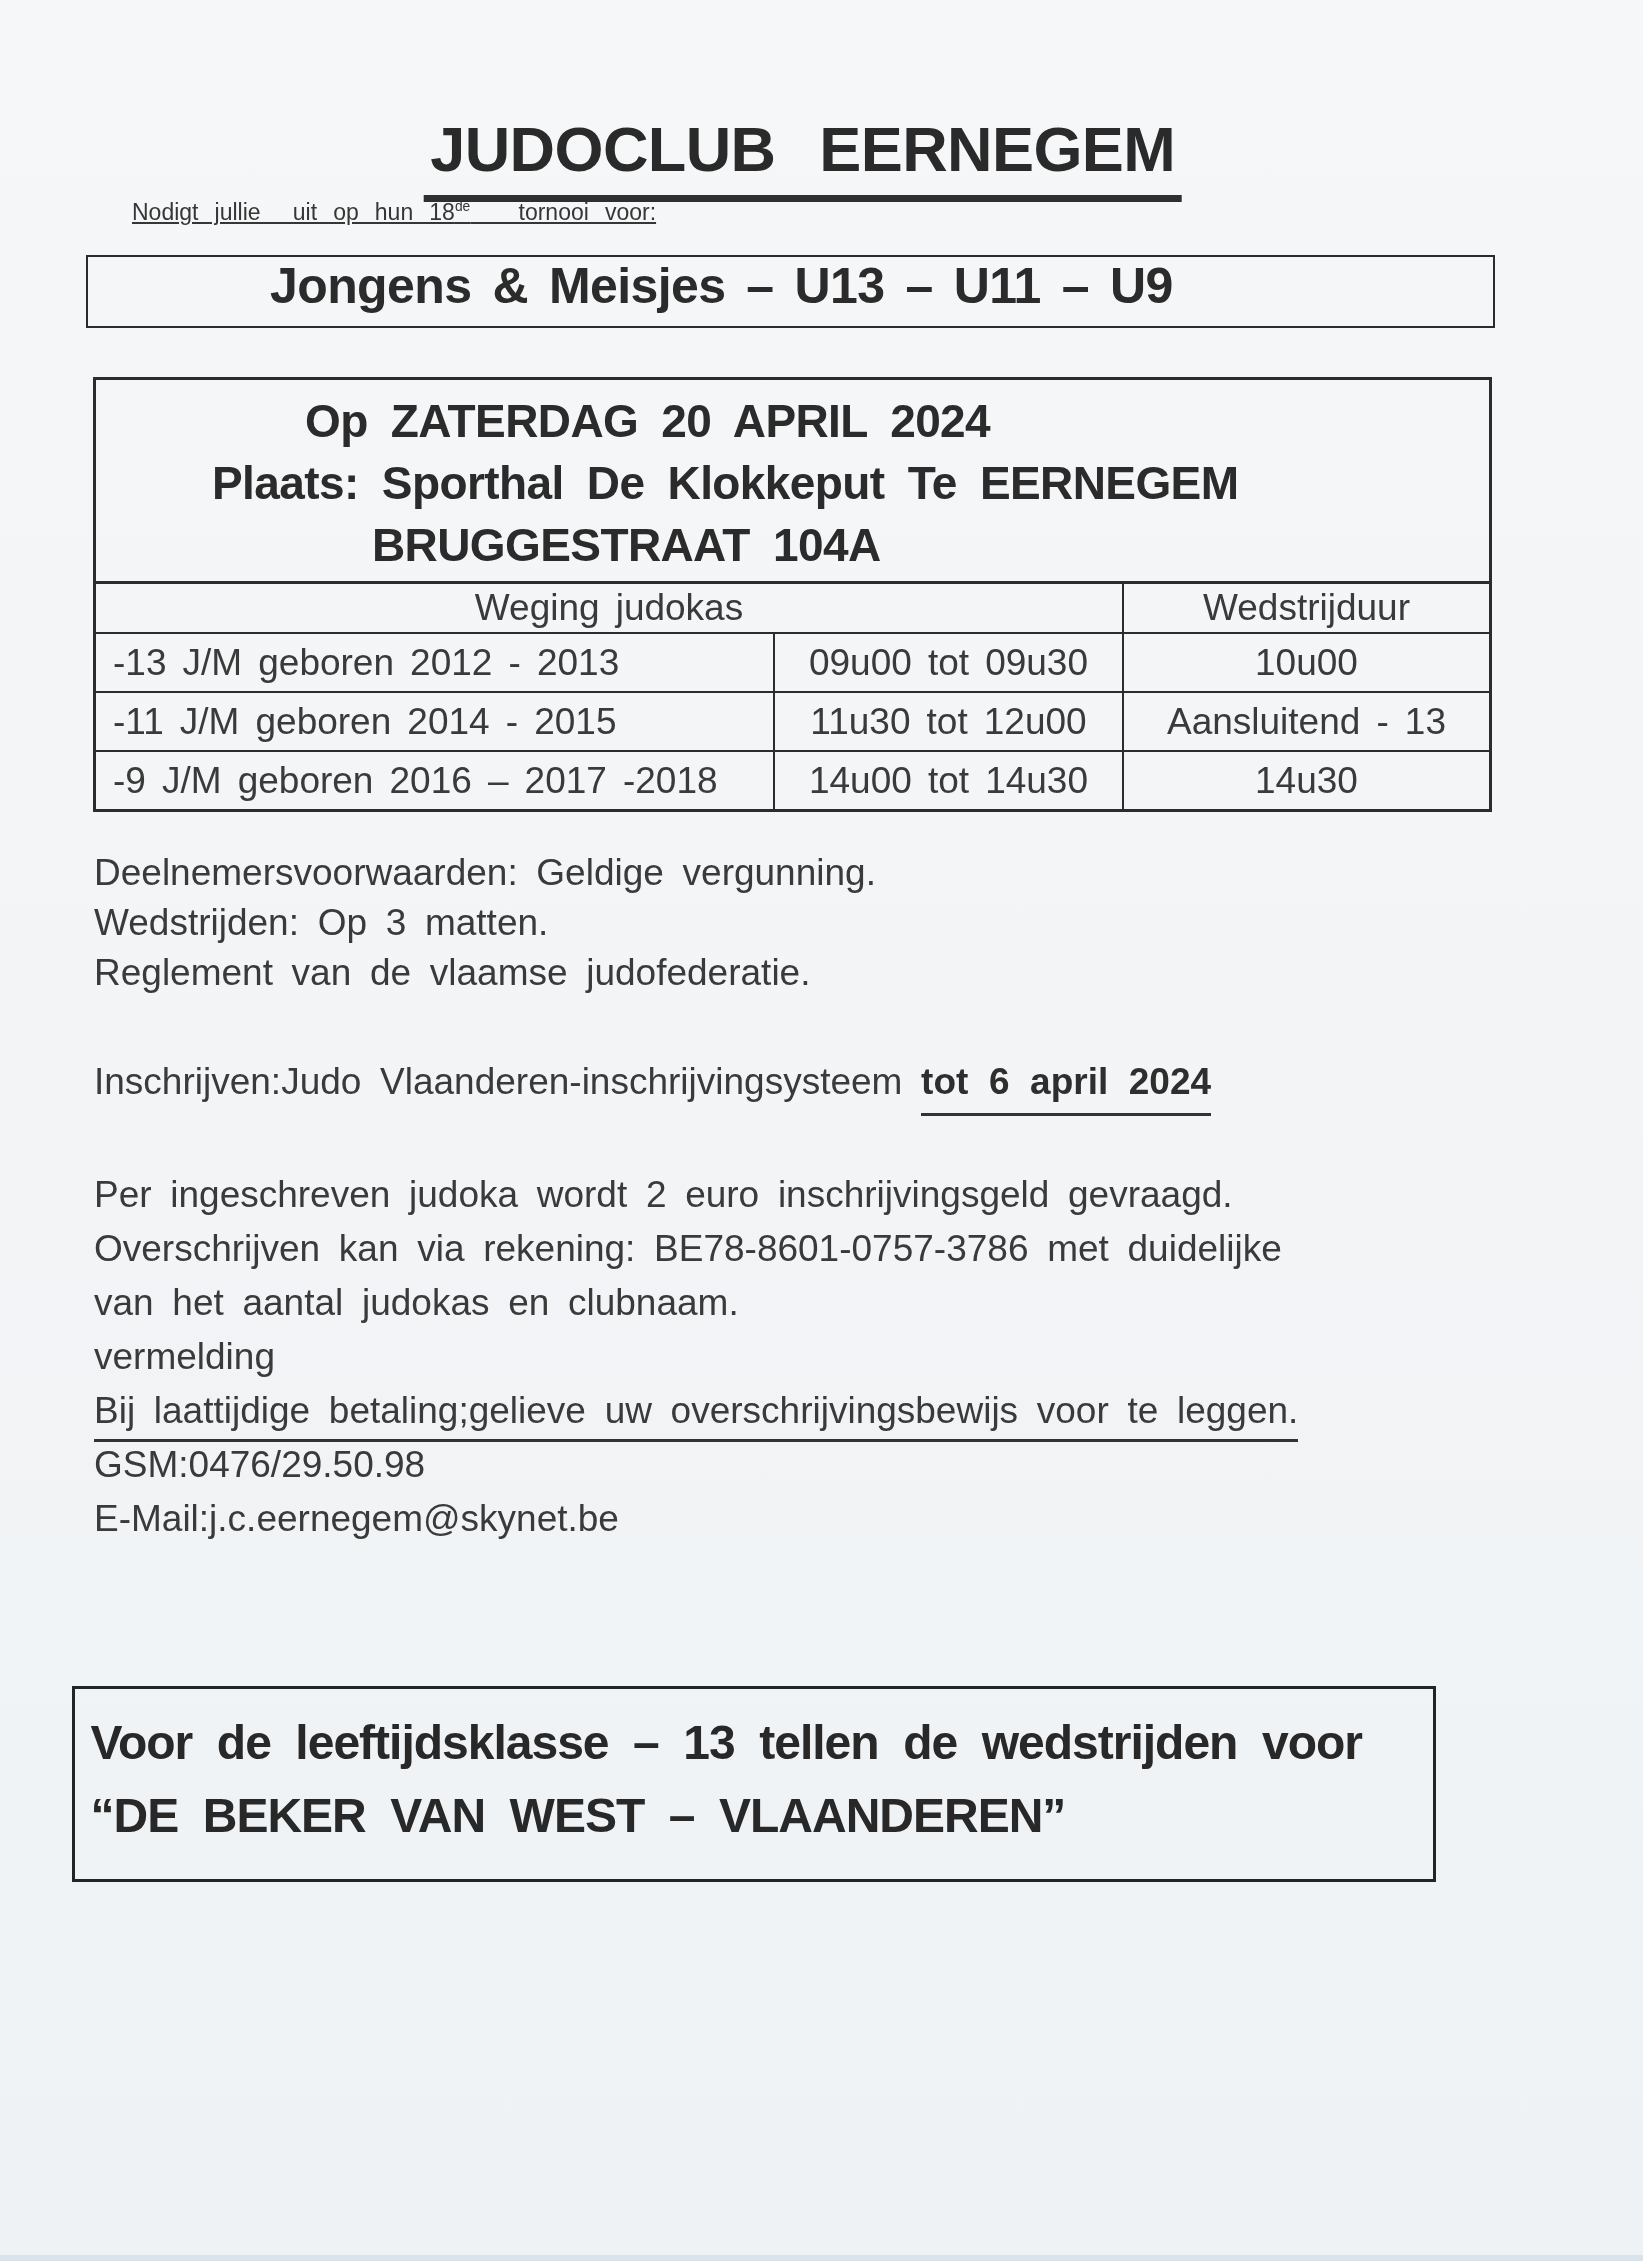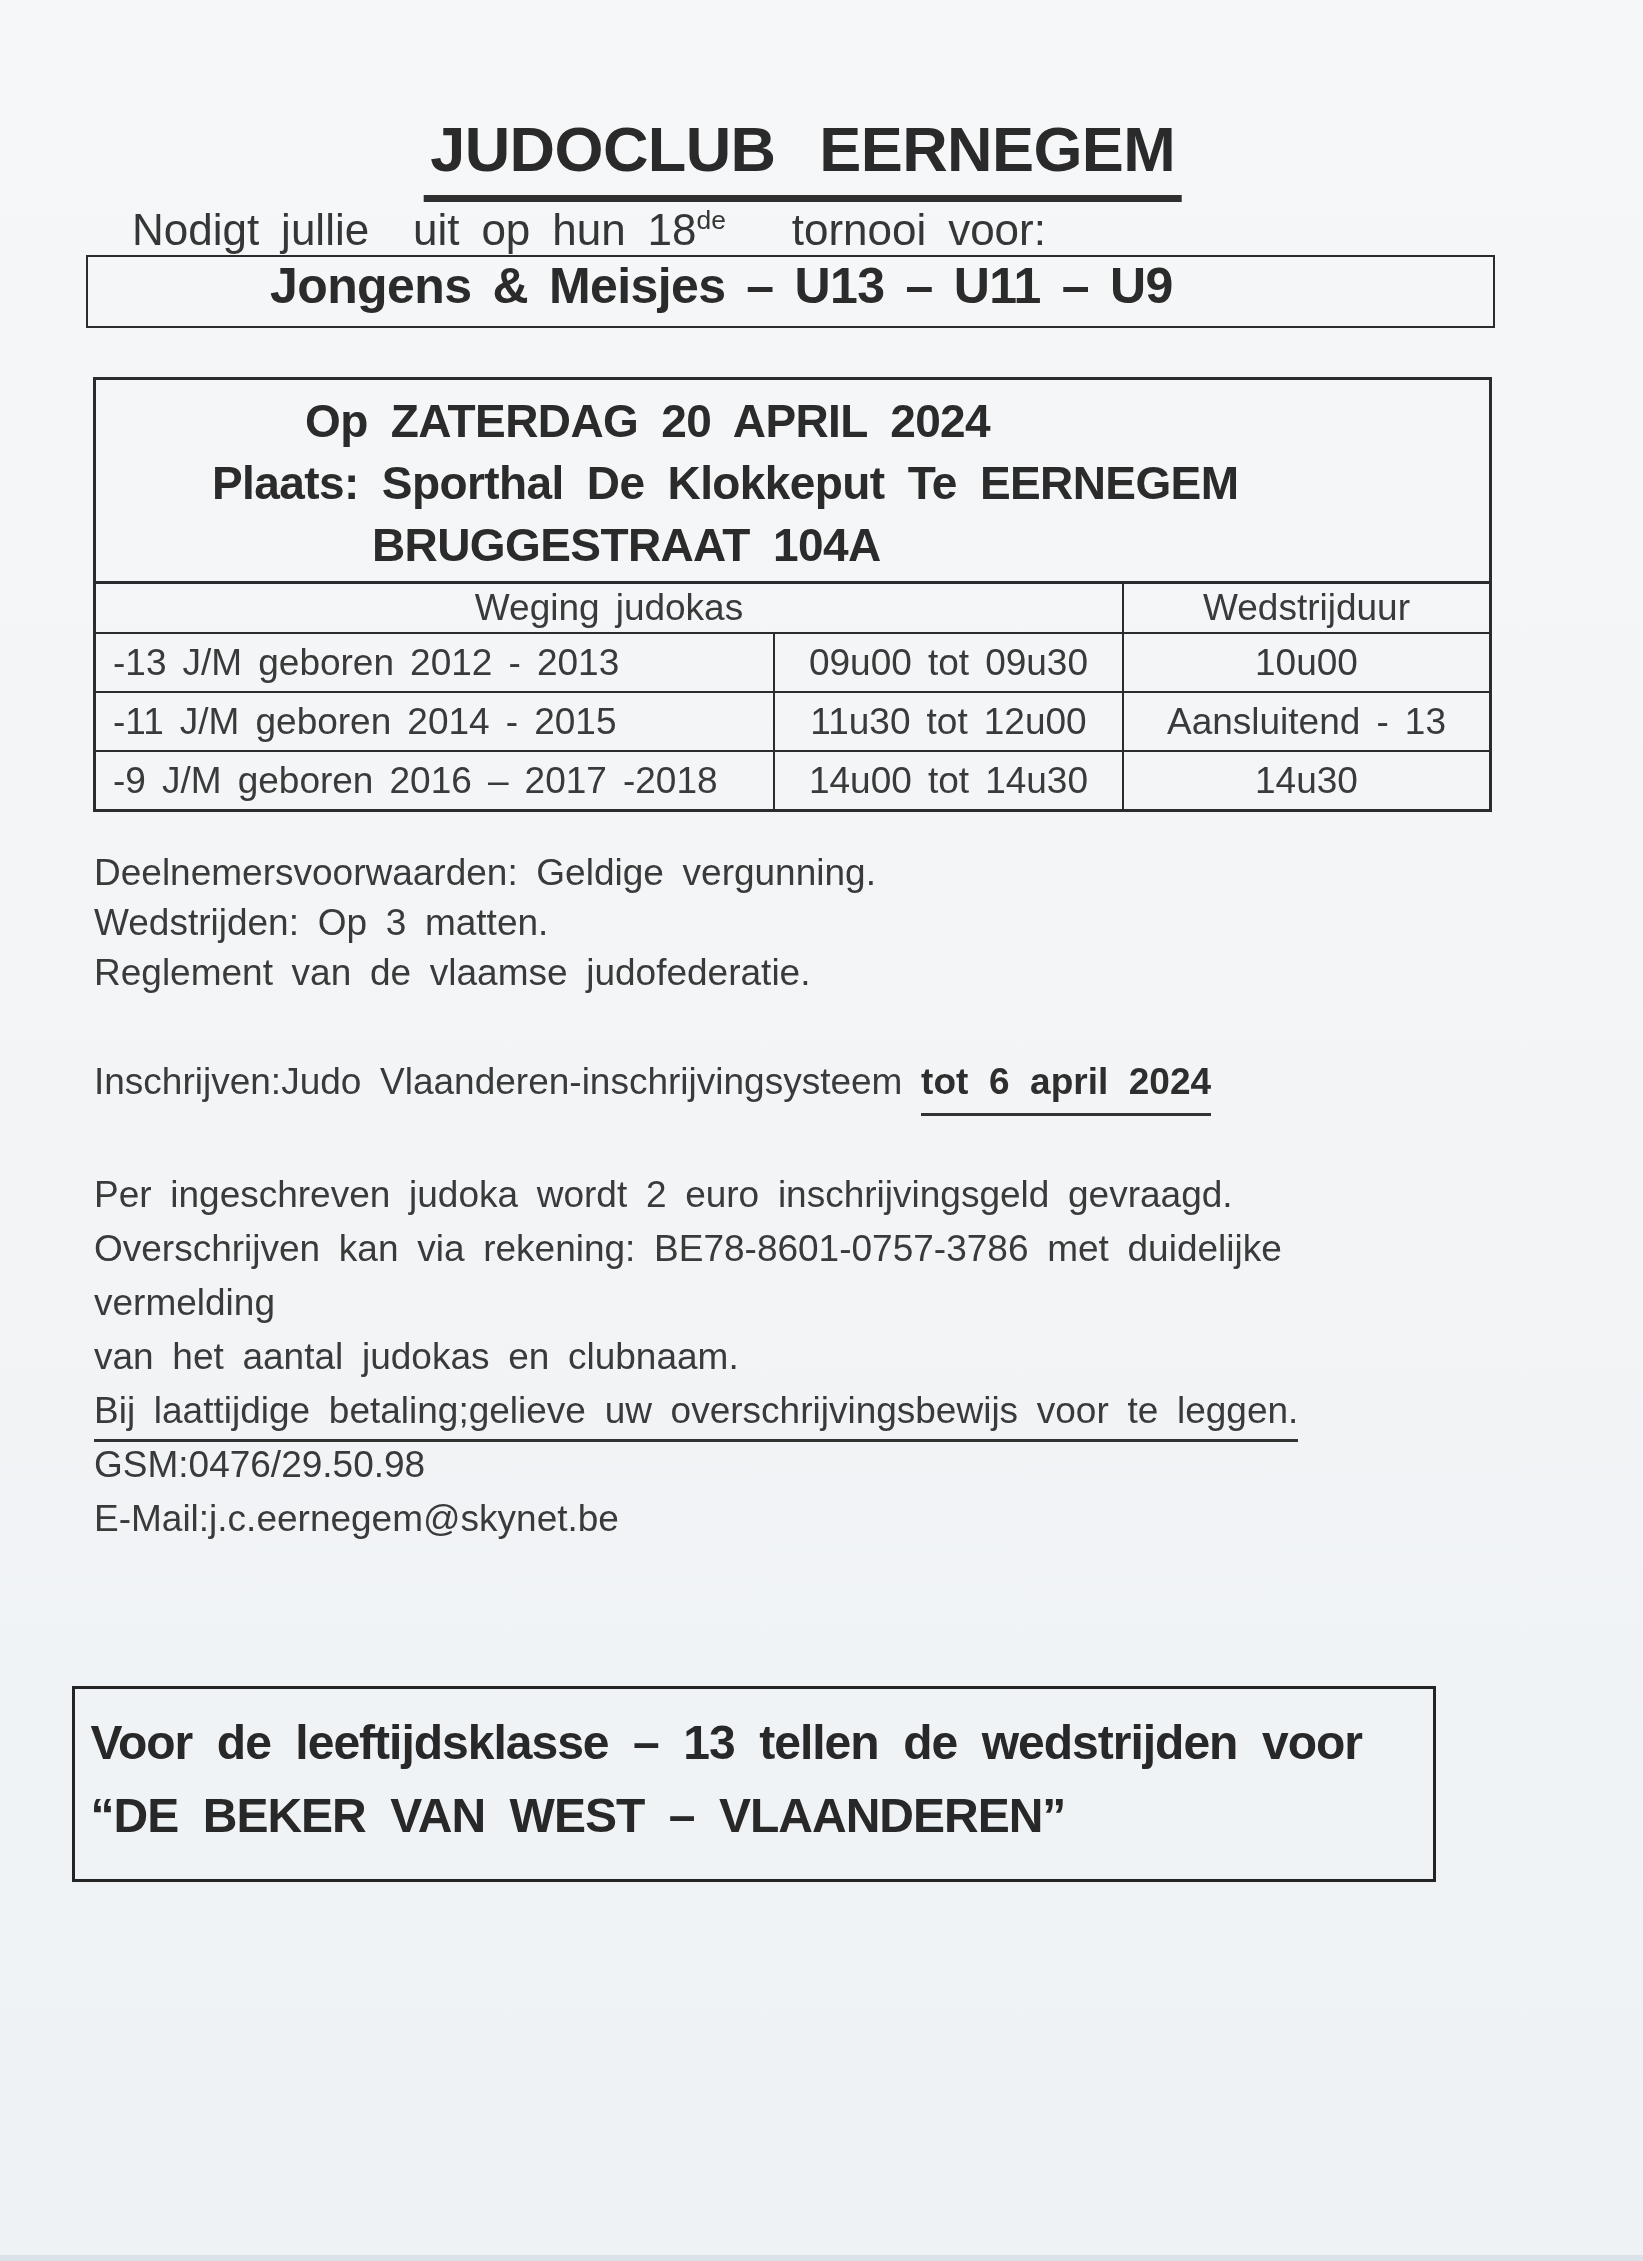--- a/index.html
+++ b/index.html
@@ -18,21 +18,21 @@
 
   
   .title-wrap { position:absolute; top:113px; left:0; width:100%; text-align:center; transform:translateX(-19.3px); }
   .title {
     display:inline-block; font-size:63px; font-weight:700; color:#2a2a2a;
     letter-spacing:-0.6px; word-spacing:27px;
     border-bottom:7px solid #2f2f2f; padding:0 6.4px 10.3px 6.4px;
   }
 
   
-  .invite { position:absolute; top:205px; left:132px; font-size:44px; color:#363636; word-spacing:9.7px; white-space:pre-wrap; }
+  .invite { position:absolute; top:199px; left:132px; font-size:23px; color:#363636; word-spacing:9.7px; white-space:pre-wrap;text-decoration:underline; }
   .invite sup { font-size:0.60em; }
 
   
   .box-cat {
     position:absolute; top:255px; left:86px; width:1409px; height:73px;
     border:2.6px solid #2c2c2c; display:flex; box-sizing:border-box;
   }
   .box-cat .txt {
     font-size:50px; font-weight:700; color:#2b2b2b;
     padding-left:182px; letter-spacing:-0.6px; word-spacing:7.7px; white-space:nowrap;
@@ -133,22 +133,22 @@
 
   <div class="body-text">
     <div class="cond">Deelnemersvoorwaarden: Geldige vergunning.</div>
     <div class="cond">Wedstrijden: Op 3 matten.</div>
     <div class="cond">Reglement van de vlaamse judofederatie.</div>
 
     <div class="inschr"><span>Inschrijven:Judo Vlaanderen-inschrijvingsysteem </span><span class="em">tot 6 april 2024</span></div>
 
     <div class="pay pay-first">Per ingeschreven judoka wordt 2 euro inschrijvingsgeld gevraagd.</div>
     <div class="pay">Overschrijven kan via rekening: BE78-8601-0757-3786 met duidelijke</div>
+    <div class="pay">van het aantal judokas en clubnaam.</div>
     <div class="pay">vermelding</div>
-    <div class="pay">van het aantal judokas en clubnaam.</div>
     <div class="pay warn"><span>Bij laattijdige betaling;gelieve uw overschrijvingsbewijs voor te leggen.</span></div>
     <div class="pay">GSM:0476/29.50.98</div>
     <div class="pay">E-Mail:j.c.eernegem@skynet.be</div>
   </div>
 
   <div class="box-footer">
     <div class="fl">Voor de leeftijdsklasse – 13 tellen de wedstrijden voor</div>
     <div class="fl">“DE BEKER VAN WEST – VLAANDEREN”</div>
   </div>
 

